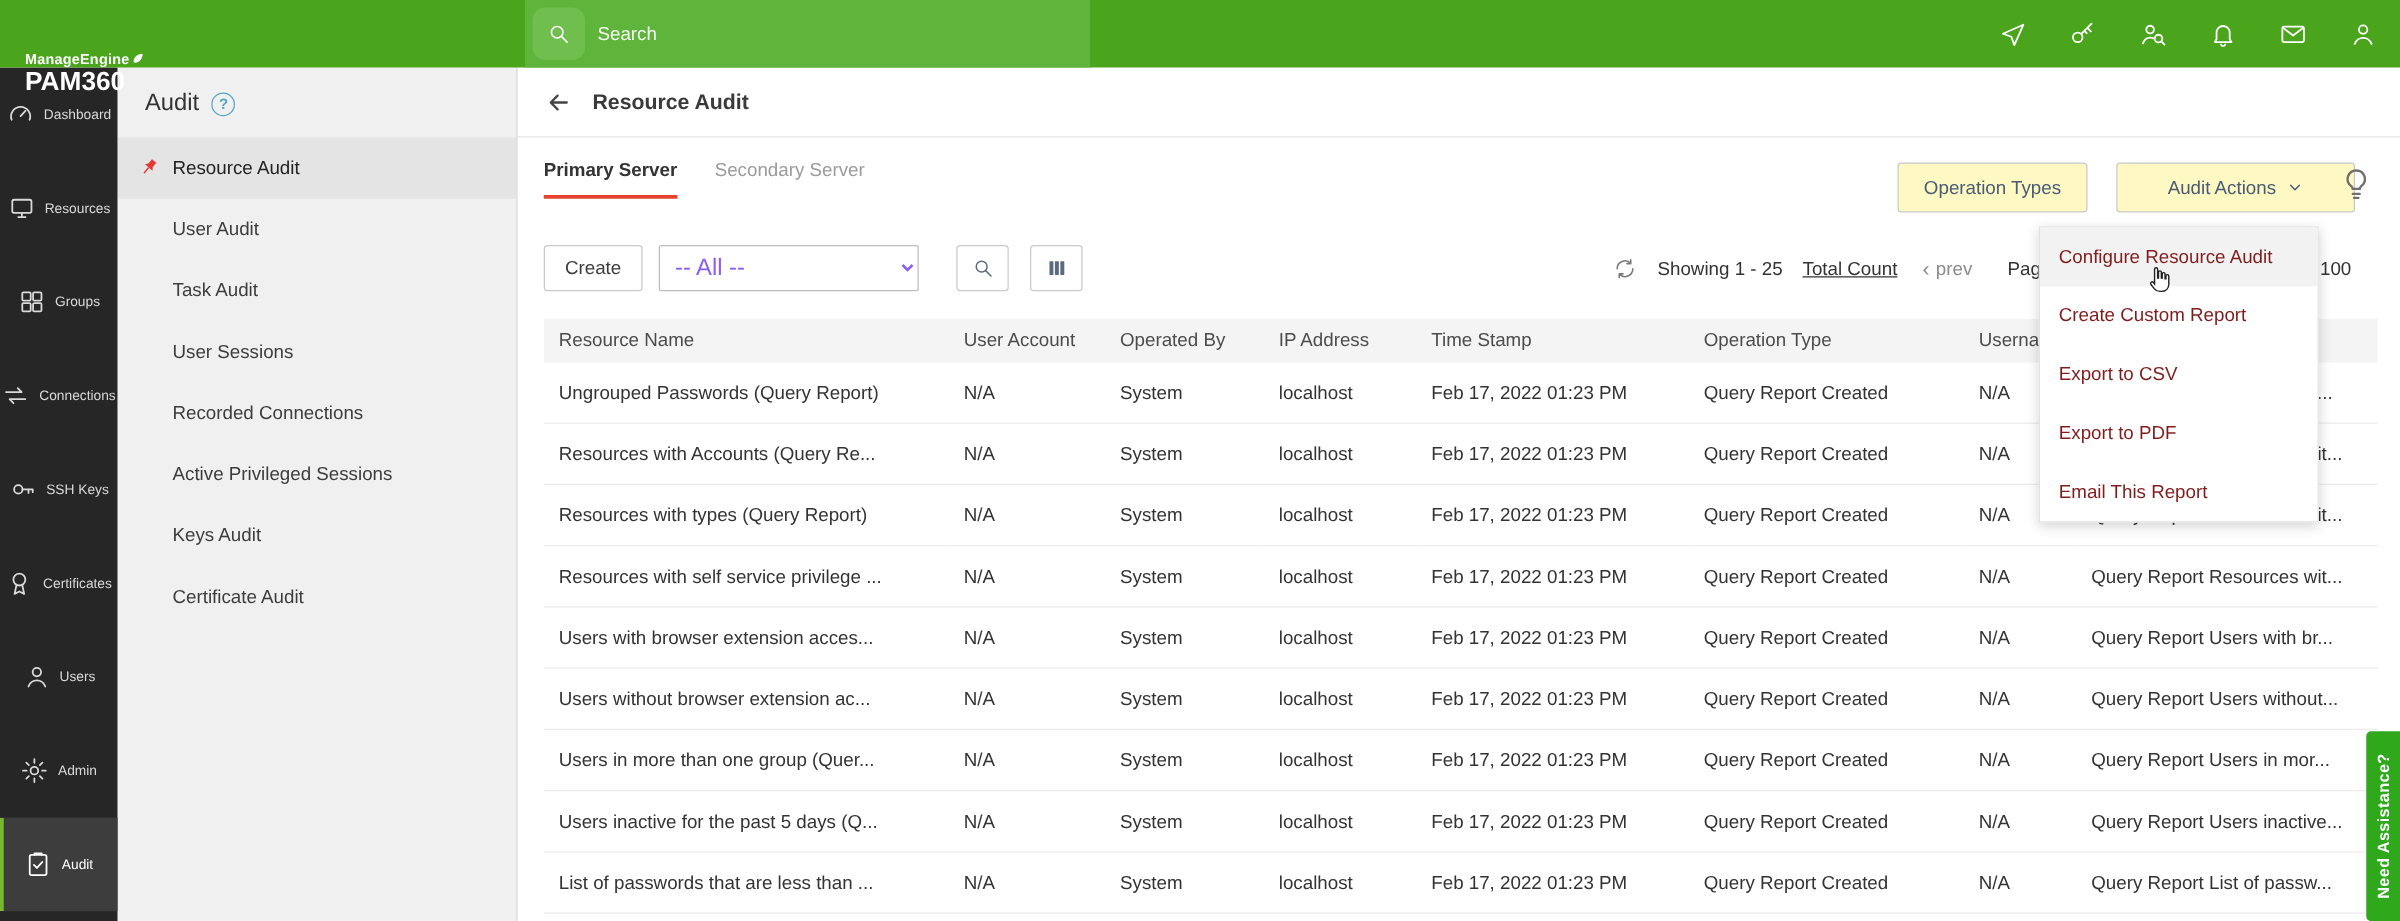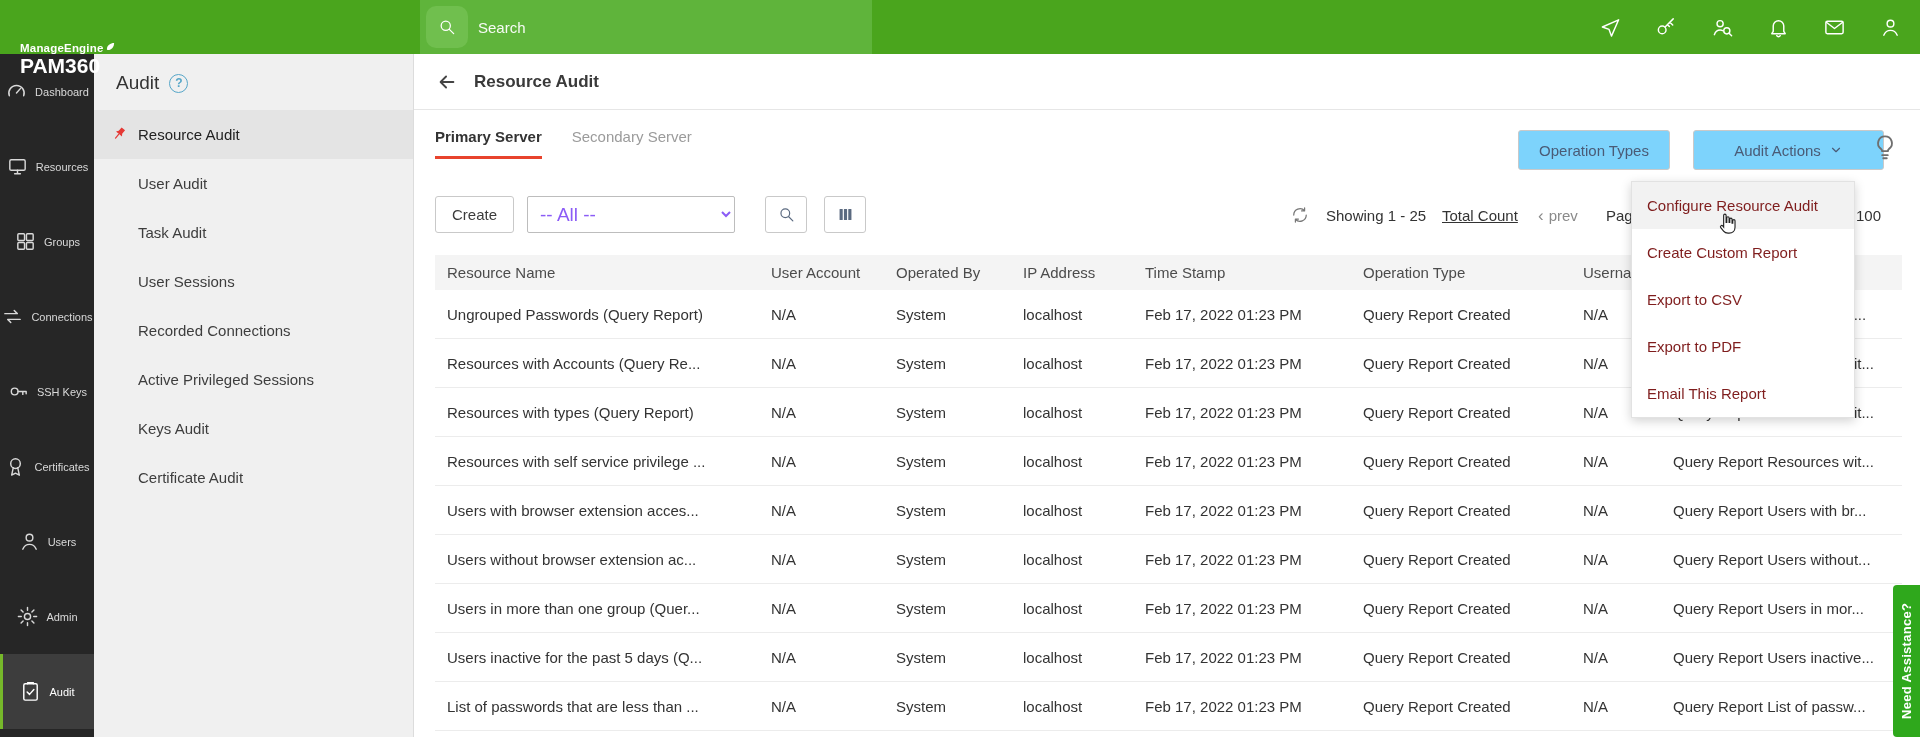--- a/index.html
+++ b/index.html
@@ -48,21 +48,21 @@
   .chead{position:absolute;left:0;top:0;width:100%;height:56px;border-bottom:1px solid #e6e6e6;
          display:flex;align-items:center;gap:16px;padding-left:22px;box-sizing:border-box;}
   .back-btn{cursor:pointer;color:#444;}
   .back-btn .ic{width:22px;height:22px;stroke-width:2;}
   .ctitle{font-size:17px;font-weight:700;color:#3a3a3a;}
 
   .tabs{position:absolute;left:21px;top:74px;display:flex;gap:30px;}
   .tab{font-size:15px;color:#9b9b9b;padding-bottom:11px;border-bottom:3px solid transparent;cursor:pointer;}
   .tab.active{color:#333;font-weight:700;border-color:#e8432d;}
 
-  .btn{position:absolute;top:76px;height:40px;background:#7dd3fc;border:1px solid #c9c9c9;border-radius:3px;
+  .btn{position:absolute;top:76px;height:40px;background:#fef9c3;border:1px solid #c9c9c9;border-radius:3px;
        color:#4a5b76;font-size:15px;display:flex;align-items:center;justify-content:center;cursor:pointer;
        box-sizing:border-box;font-family:"Liberation Sans",sans-serif;gap:8px;}
   .btn-op{left:1104px;width:152px;}
   .btn-aa{left:1279px;width:191px;}
   .btn .ic{width:14px;height:14px;stroke-width:2;}
   .bulb{position:absolute;left:1456px;top:78px;width:30px;height:30px;color:#6f6f6f;cursor:pointer;}
   .bulb .ic{width:30px;height:30px;}
 
   .create-btn{position:absolute;left:21px;top:142px;width:79px;height:37px;background:#fff;border:1px solid #c9c9c9;
               border-radius:3px;color:#3c3c3c;font-size:15px;display:flex;align-items:center;justify-content:center;

